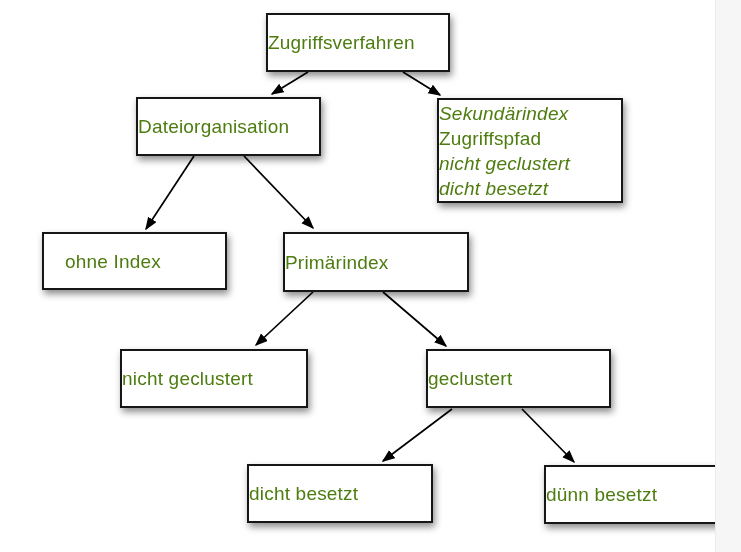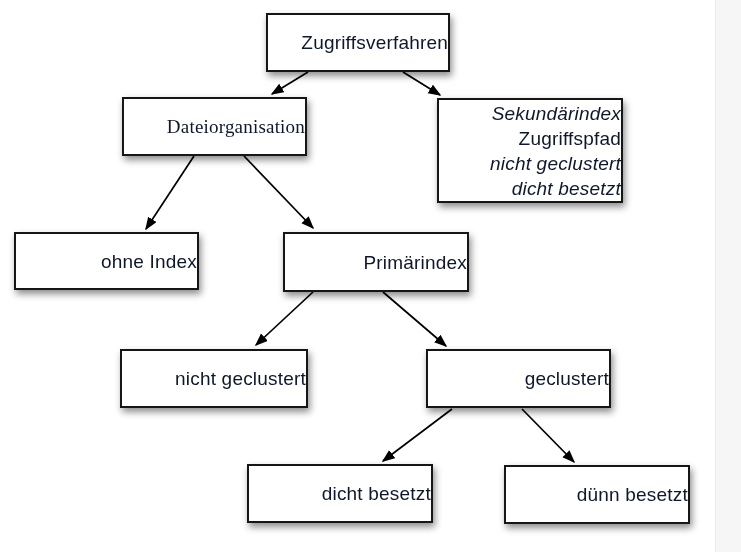--- a/index.html
+++ b/index.html
@@ -32,24 +32,24 @@
     pointer-events: none;
   }
   .node {
     position: absolute;
     box-sizing: border-box;
     background: #ffffff;
     border: 2.5px solid #161616;
     box-shadow: 2px 4px 7px rgba(0,0,0,0.45);
     display: flex;
     flex-direction: column;
-    align-items: flex-end;
+    align-items: flex-start;
     justify-content: center;
     text-align: center;
-    color: #0f172a;
+    color: #4d7c0f;
     font-size: 19px;
     line-height: 25px;
     letter-spacing: 0.2px;
   }
   .node .line { display: block; white-space: nowrap; }
   .node .line.italic { font-style: italic; }
 </style>
 </head>
 <body>
 
@@ -68,42 +68,42 @@
         <line x1="313" y1="292" x2="256" y2="345" stroke="#000000" stroke-width="1.7" marker-end="url(#arrowhead)"></line>
         <line x1="383" y1="292" x2="446" y2="346" stroke="#000000" stroke-width="1.7" marker-end="url(#arrowhead)"></line>
         <line x1="452" y1="409" x2="383" y2="461" stroke="#000000" stroke-width="1.7" marker-end="url(#arrowhead)"></line>
         <line x1="522" y1="409" x2="574" y2="462" stroke="#000000" stroke-width="1.7" marker-end="url(#arrowhead)"></line>
       </g>
   </svg>
   <div id="nodes">
       <div class="node" style="left: 266px; top: 13px; width: 184px; height: 59px; background: rgb(255, 255, 255); border-color: rgb(22, 22, 22);">
         <span class="line">Zugriffsverfahren</span>
       </div>
-      <div class="node" style="left: 122px; top: 97px; width: 185px; height: 59px; background: rgb(255, 255, 255); border-color: rgb(22, 22, 22); font-family: Liberation Serif, serif;">
+      <div class="node" style="left: 136px; top: 97px; width: 185px; height: 59px; background: rgb(255, 255, 255); border-color: rgb(22, 22, 22);">
         <span class="line">Dateiorganisation</span>
       </div>
       <div class="node" style="left: 437px; top: 98px; width: 186px; height: 105px; background: rgb(255, 255, 255); border-color: rgb(22, 22, 22);">
         <span class="line italic">Sekundärindex</span>
         <span class="line">Zugriffspfad</span>
         <span class="line italic">nicht geclustert</span>
         <span class="line italic">dicht besetzt</span>
       </div>
-      <div class="node" style="left: 14px; top: 232px; width: 185px; height: 58px; background: rgb(255, 255, 255); border-color: rgb(22, 22, 22);">
+      <div class="node" style="left: 42px; top: 232px; width: 185px; height: 58px; background: rgb(255, 255, 255); border-color: rgb(22, 22, 22); padding-left: 21px;">
         <span class="line">ohne Index</span>
       </div>
       <div class="node" style="left: 254px; top: 232px; width: 186px; height: 60px; background: rgb(255, 255, 255); border-color: rgb(22, 22, 22); margin-left: 29px;">
         <span class="line">Primärindex</span>
       </div>
       <div class="node" style="left: 120px; top: 349px; width: 188px; height: 59px; background: rgb(255, 255, 255); border-color: rgb(22, 22, 22);">
         <span class="line">nicht geclustert</span>
       </div>
       <div class="node" style="left: 398px; top: 349px; width: 185px; height: 59px; background: rgb(255, 255, 255); border-color: rgb(22, 22, 22); margin-left: 28px;">
         <span class="line">geclustert</span>
       </div>
       <div class="node" style="left: 247px; top: 464px; width: 186px; height: 59px; background: rgb(255, 255, 255); border-color: rgb(22, 22, 22);">
         <span class="line">dicht besetzt</span>
       </div>
-      <div class="node" style="left: 504px; top: 465px; width: 186px; height: 59px; background: rgb(255, 255, 255); border-color: rgb(22, 22, 22);">
+      <div class="node" style="left: 544px; top: 465px; width: 186px; height: 59px; background: rgb(255, 255, 255); border-color: rgb(22, 22, 22);">
         <span class="line">dünn besetzt</span>
       </div>
     </div>
   <div id="side-strip" style="background: rgb(246, 246, 247);"></div>
 </div>
 
 </body></html>

